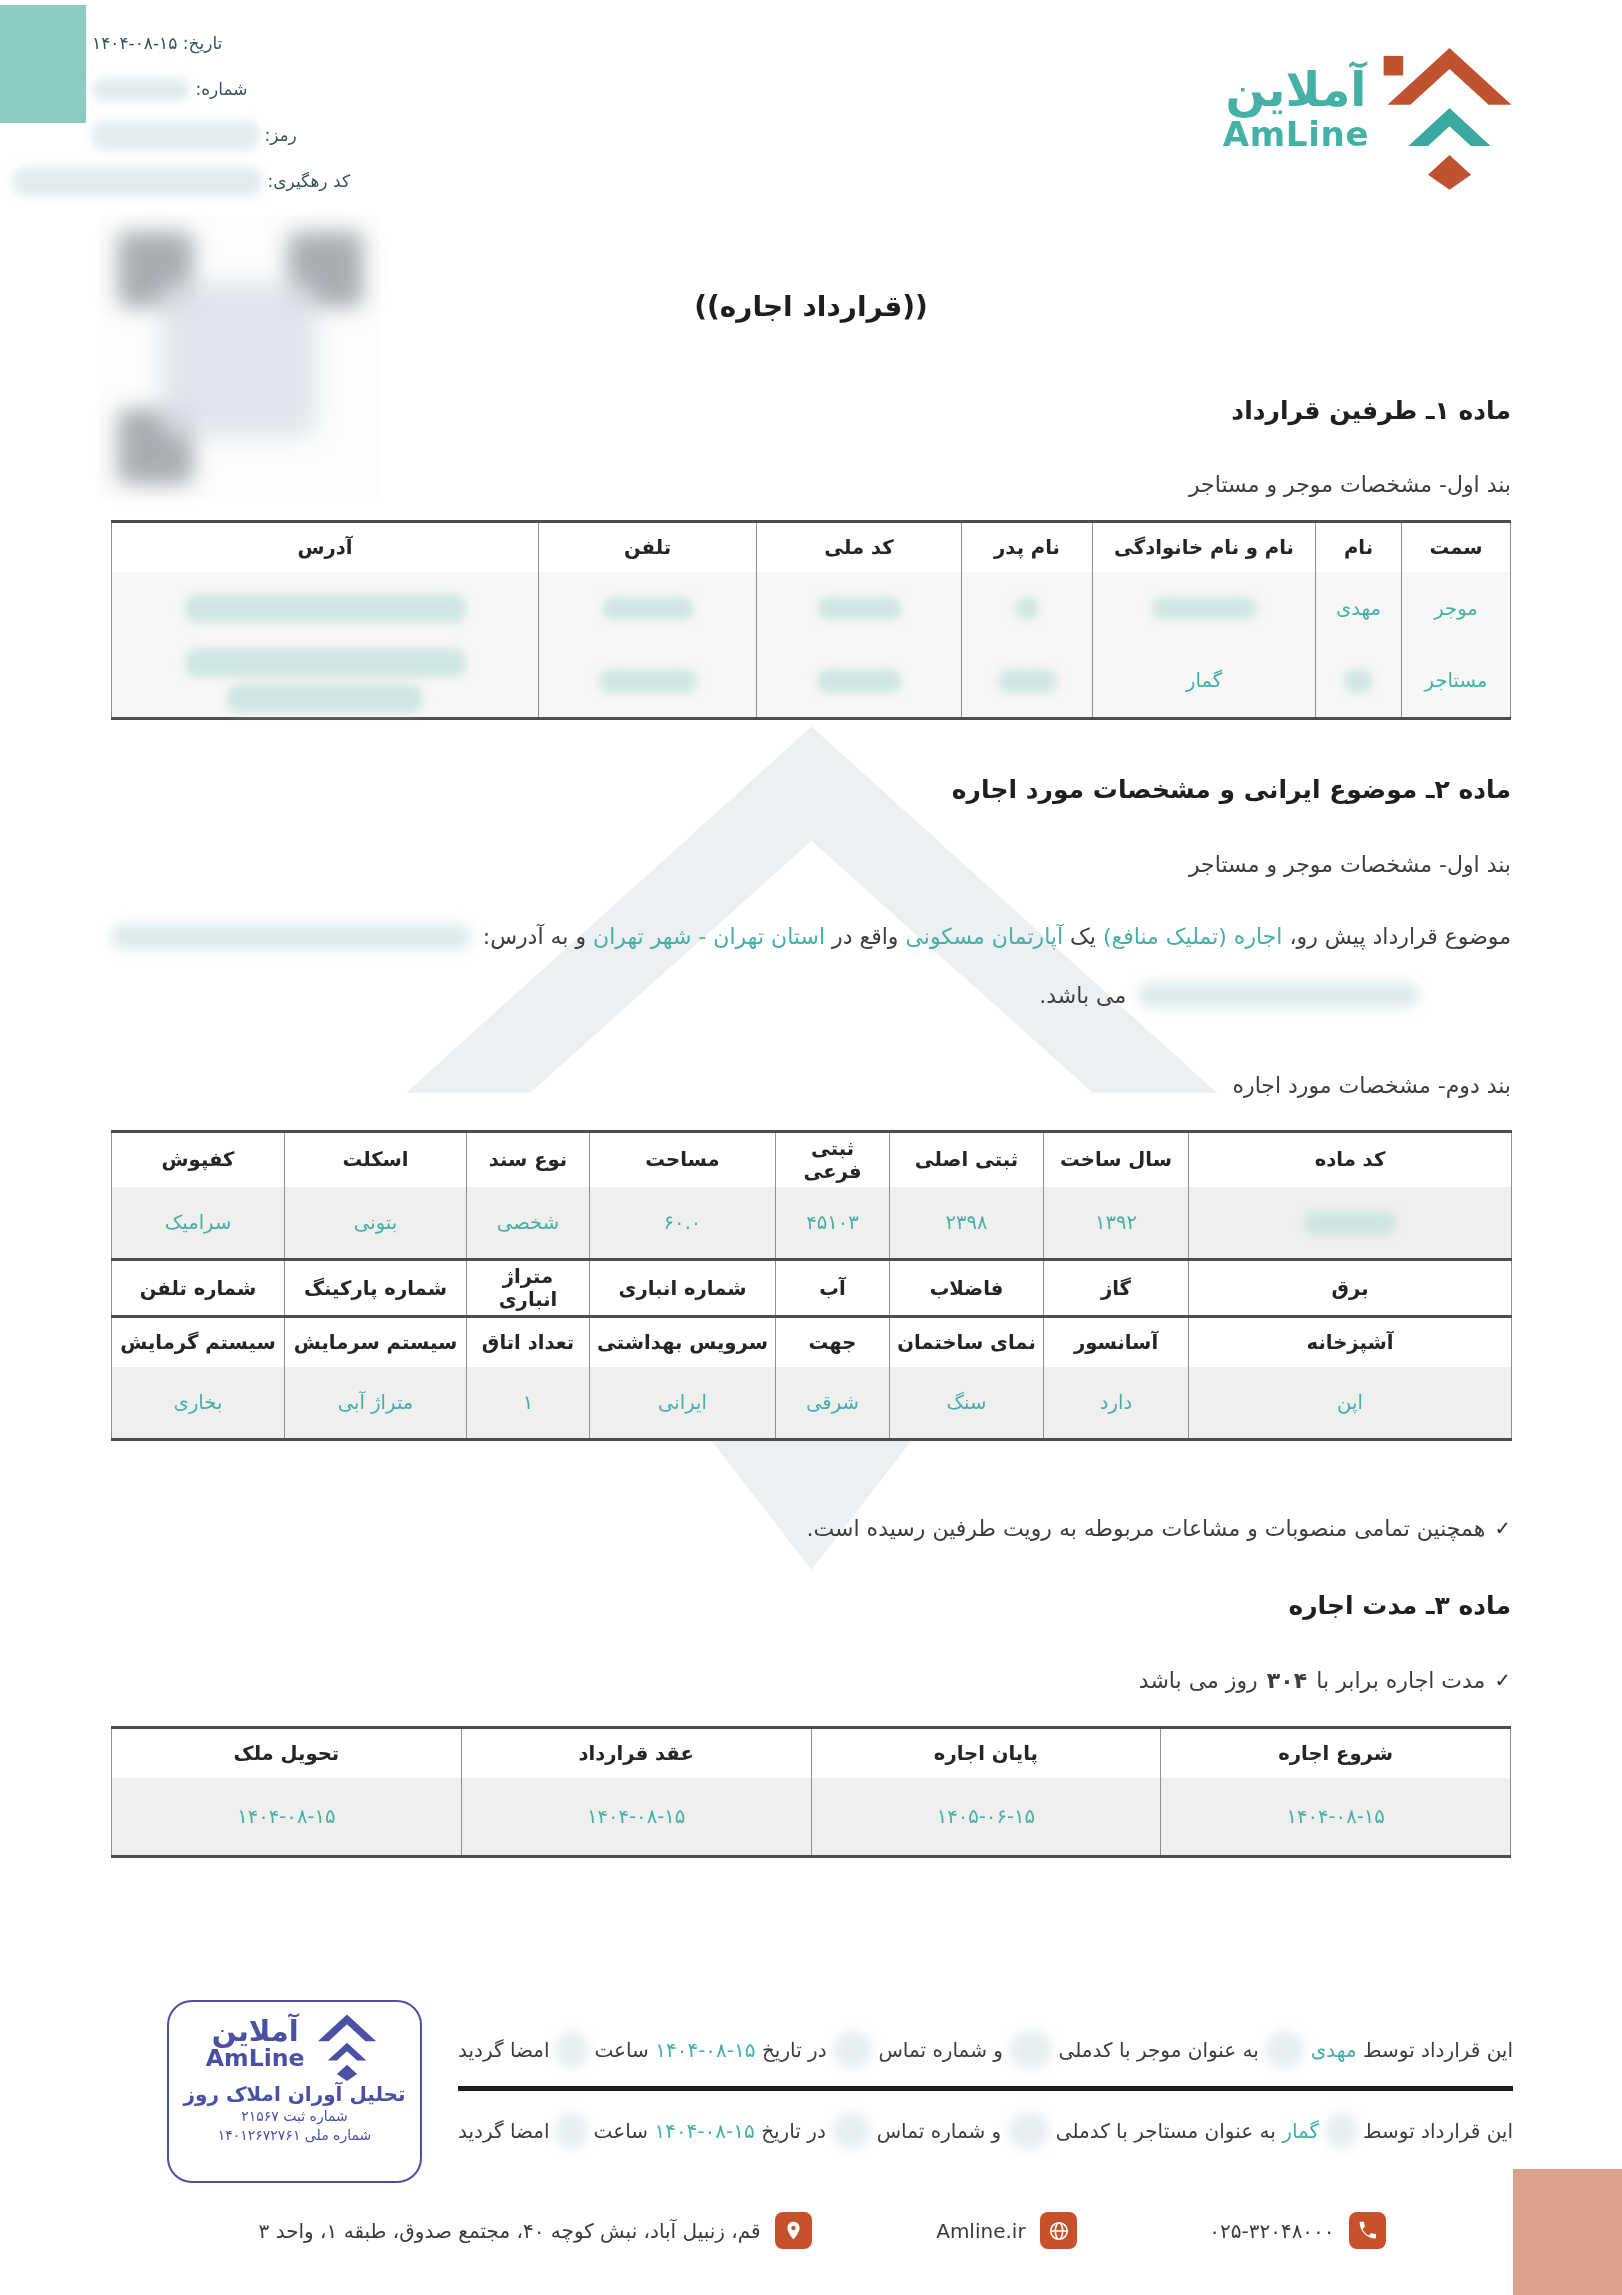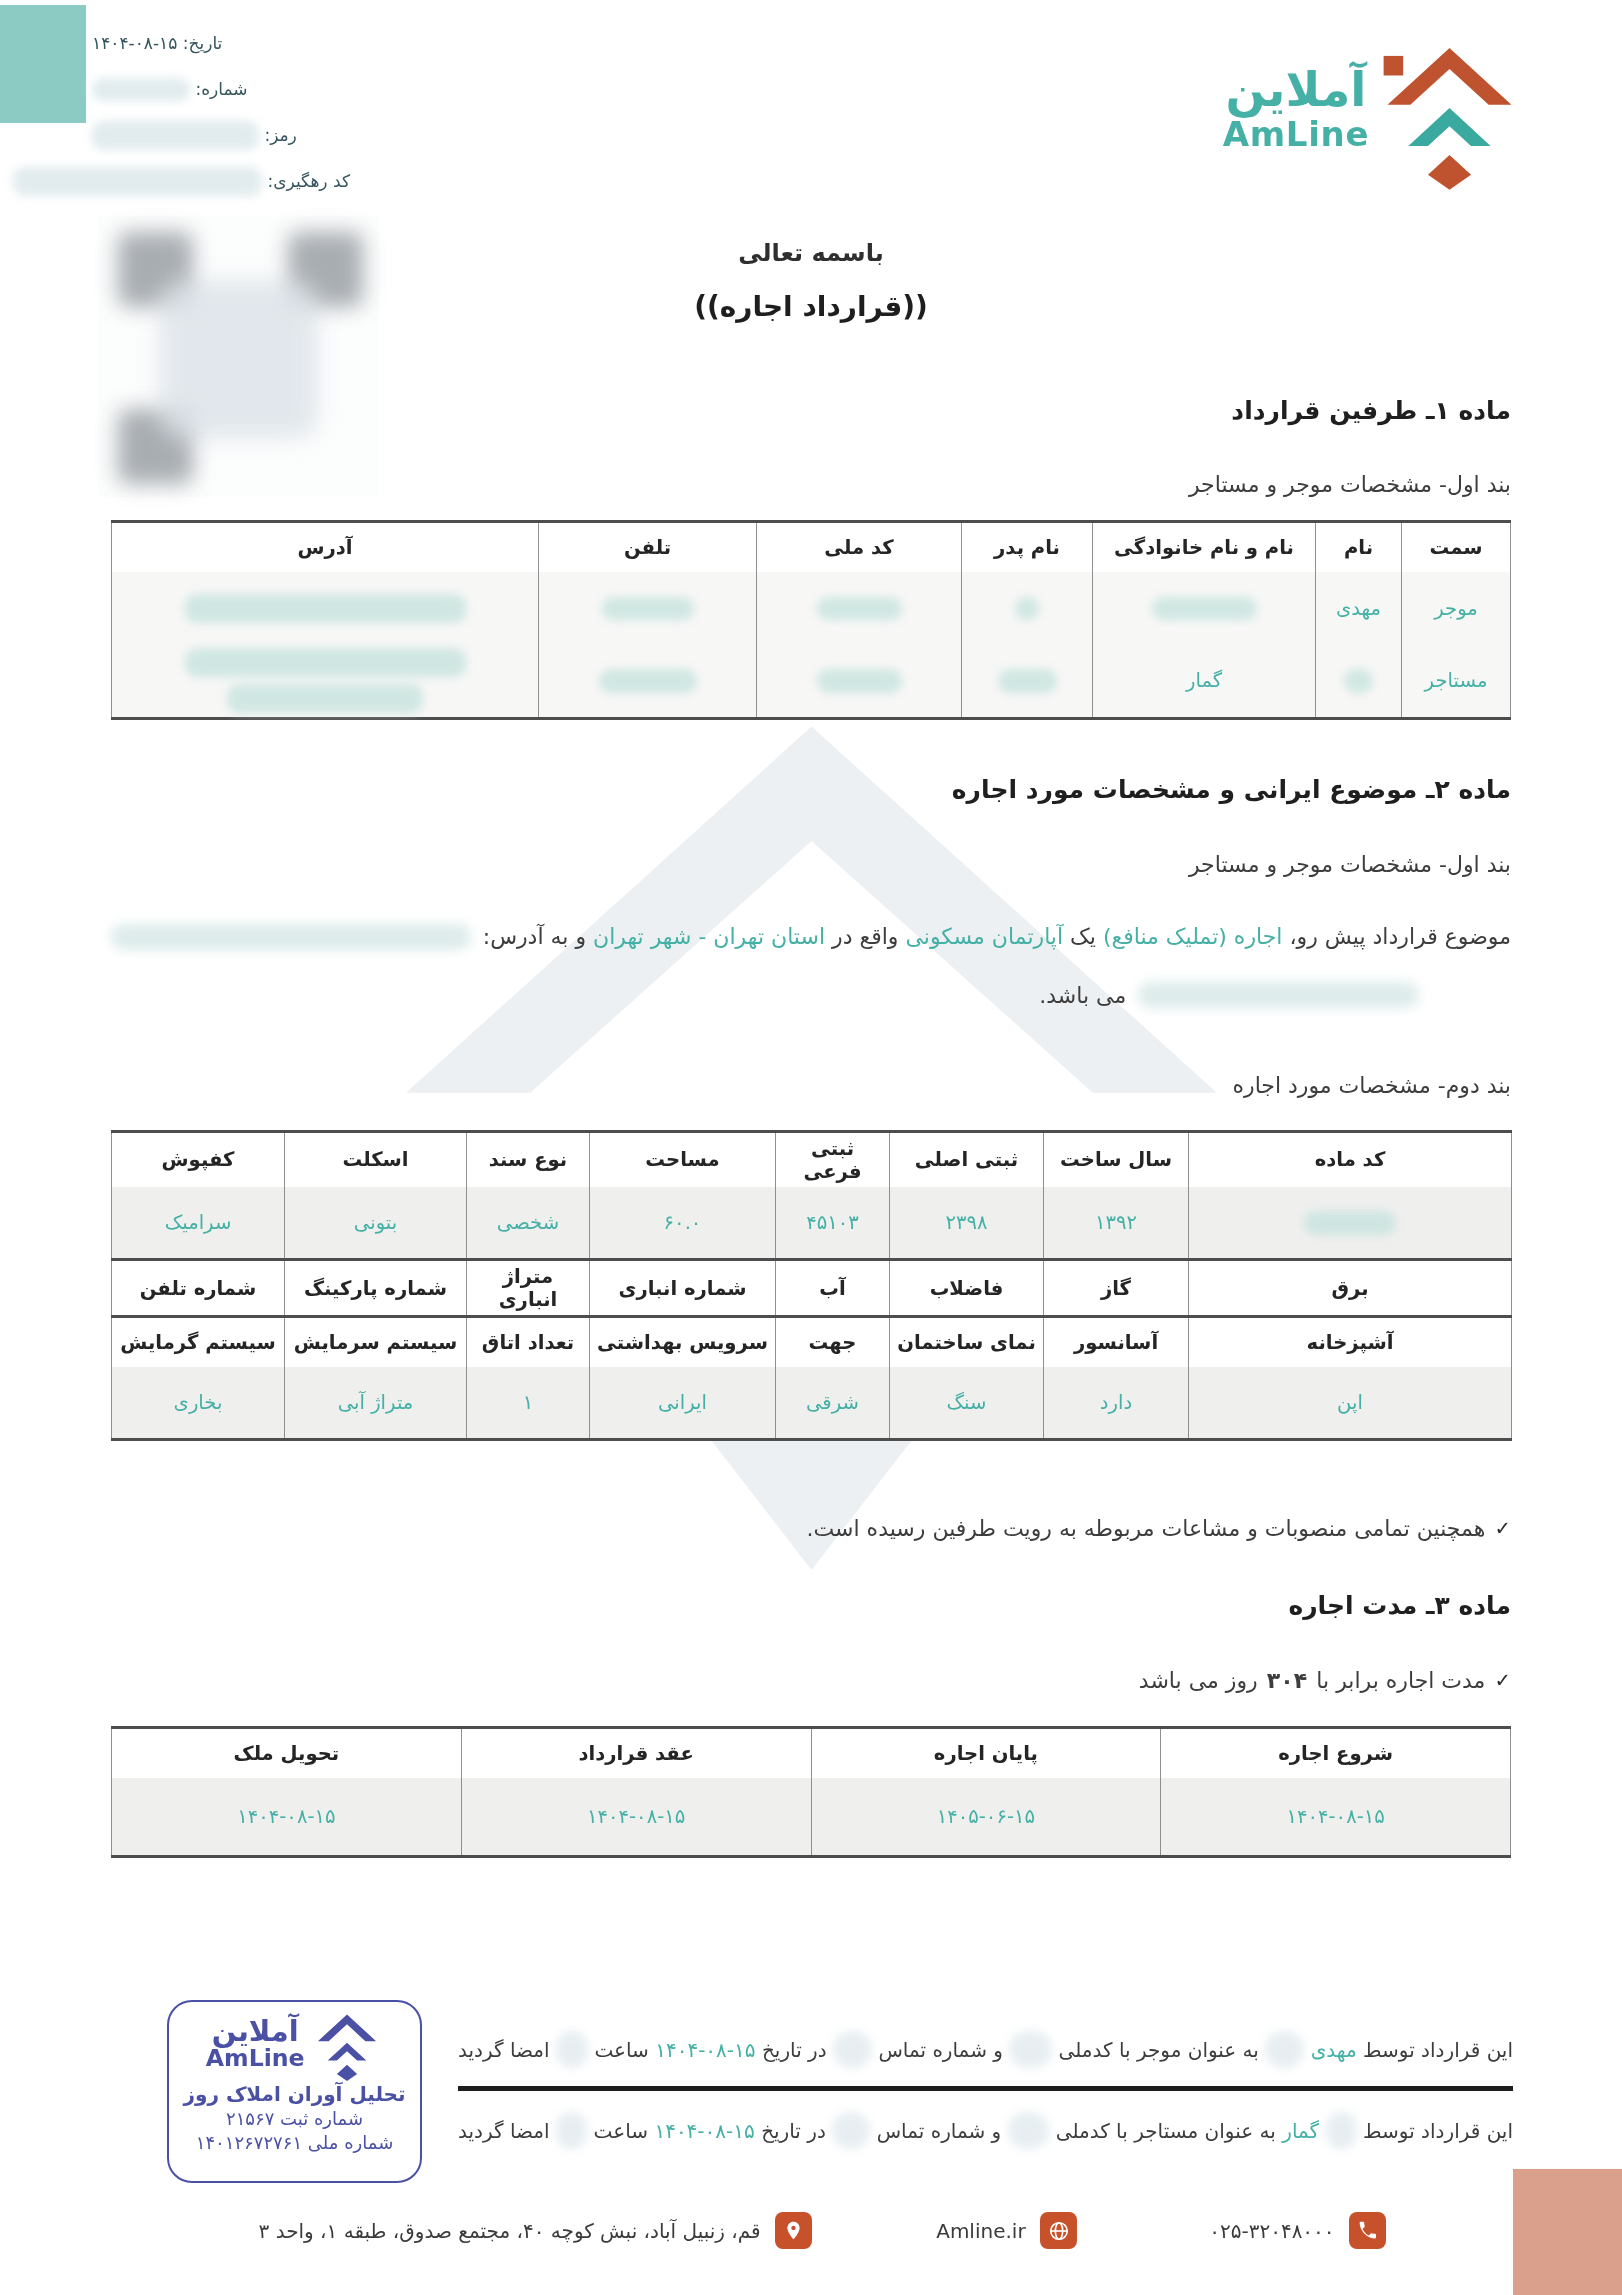--- a/index.html
+++ b/index.html
@@ -62,21 +62,21 @@
   .sig .pill{height:37px; border-radius:18.3px; background:#e3ebef;}
   .divider{left:458px; top:2086px; width:1055px; height:4.6px; background:#1d1d1d;}
   
   .stamp{left:167px; top:2000px; width:255px; height:183px; border:2.6px solid var(--stamp_blue);
          border-radius:25px; color:var(--stamp_blue); display:flex; flex-direction:column; align-items:center; padding:6.5px 3.9px 0;}
   .stamp-top{display:flex; flex-direction:row; gap:6.5px; align-items:center; justify-content:center;}
   .stamp-brandcol{display:flex; flex-direction:column; align-items:center;}
   .stamp-fa{font-size:29px; font-weight:bold; line-height:1;}
   .stamp-en{font-size:23.6px; font-weight:bold; direction:ltr; line-height:1.1;}
   .stamp-l1{font-size:20px; font-weight:bold; margin-top:1.3px;}
-  .stamp-l2{font-size:18px; margin-top:2.6px;}
+  .stamp-l2{font-size:14px; margin-top:2.6px;}
   
   .fgroup{display:flex; direction:rtl; align-items:center; gap:14.4px; font-size:20px; color:#3b3b3b; white-space:nowrap;}
   .ficon{width:37px; height:37px; border-radius:7.9px; background:#c6512b; display:flex; align-items:center; justify-content:center; flex:0 0 auto;}
   .salmon-rect{left:1513px; top:2169px; width:109px; height:127px; background:var(--salmon);}
 </style>
 </head>
 <body>
 
 <div class="page">
 
@@ -120,21 +120,20 @@
     </svg>
   </div>
 
   <div class="abs qr">
     <div class="blob f" style="left:19.6px; top:16.4px;"></div>
     <div class="blob f" style="left:190px; top:16.4px;"></div>
     <div class="blob f" style="left:19.6px; top:193px;"></div>
     <div class="blob mid"></div>
   </div>
 
-  <div class="abs bismillah">باسمه تعالی</div>
   <div class="abs contract-title">((قرارداد اجاره))</div>
 
   <div class="abs h-article" style="top:396px">ماده ۱ـ طرفین قرارداد</div>
   <div class="abs h-sub" style="top:472px">بند اول- مشخصات موجر و مستاجر</div>
 
   <div class="abs tbl-wrap" style="top:520px">
     <table class="t1">
       <colgroup>
         <col style="width:109px">
           <col style="width:86px">

